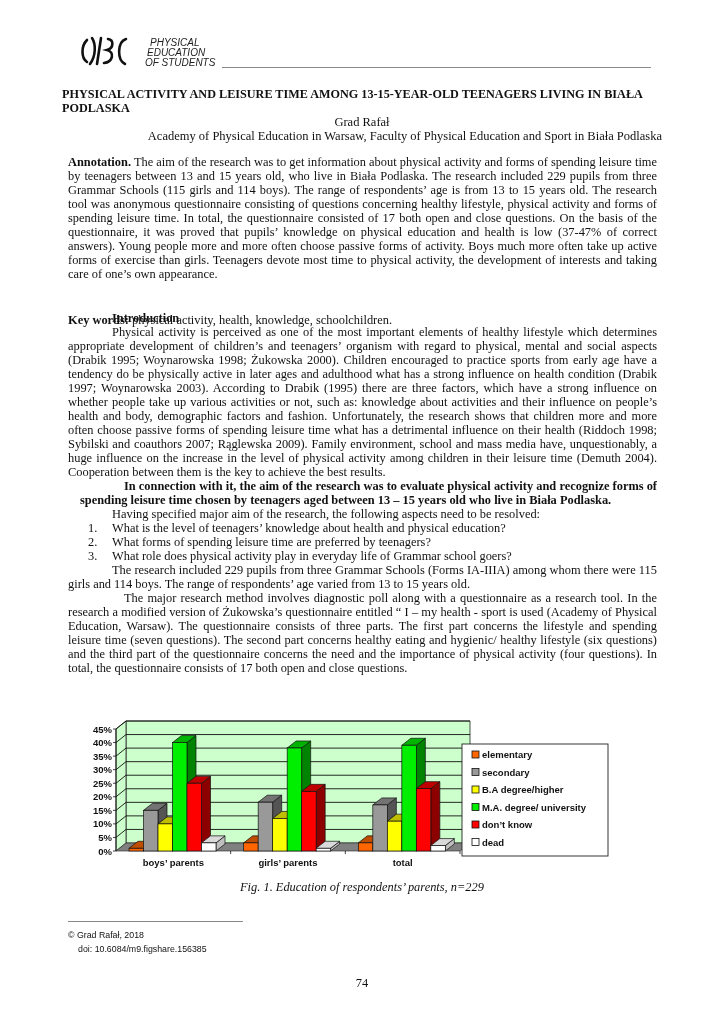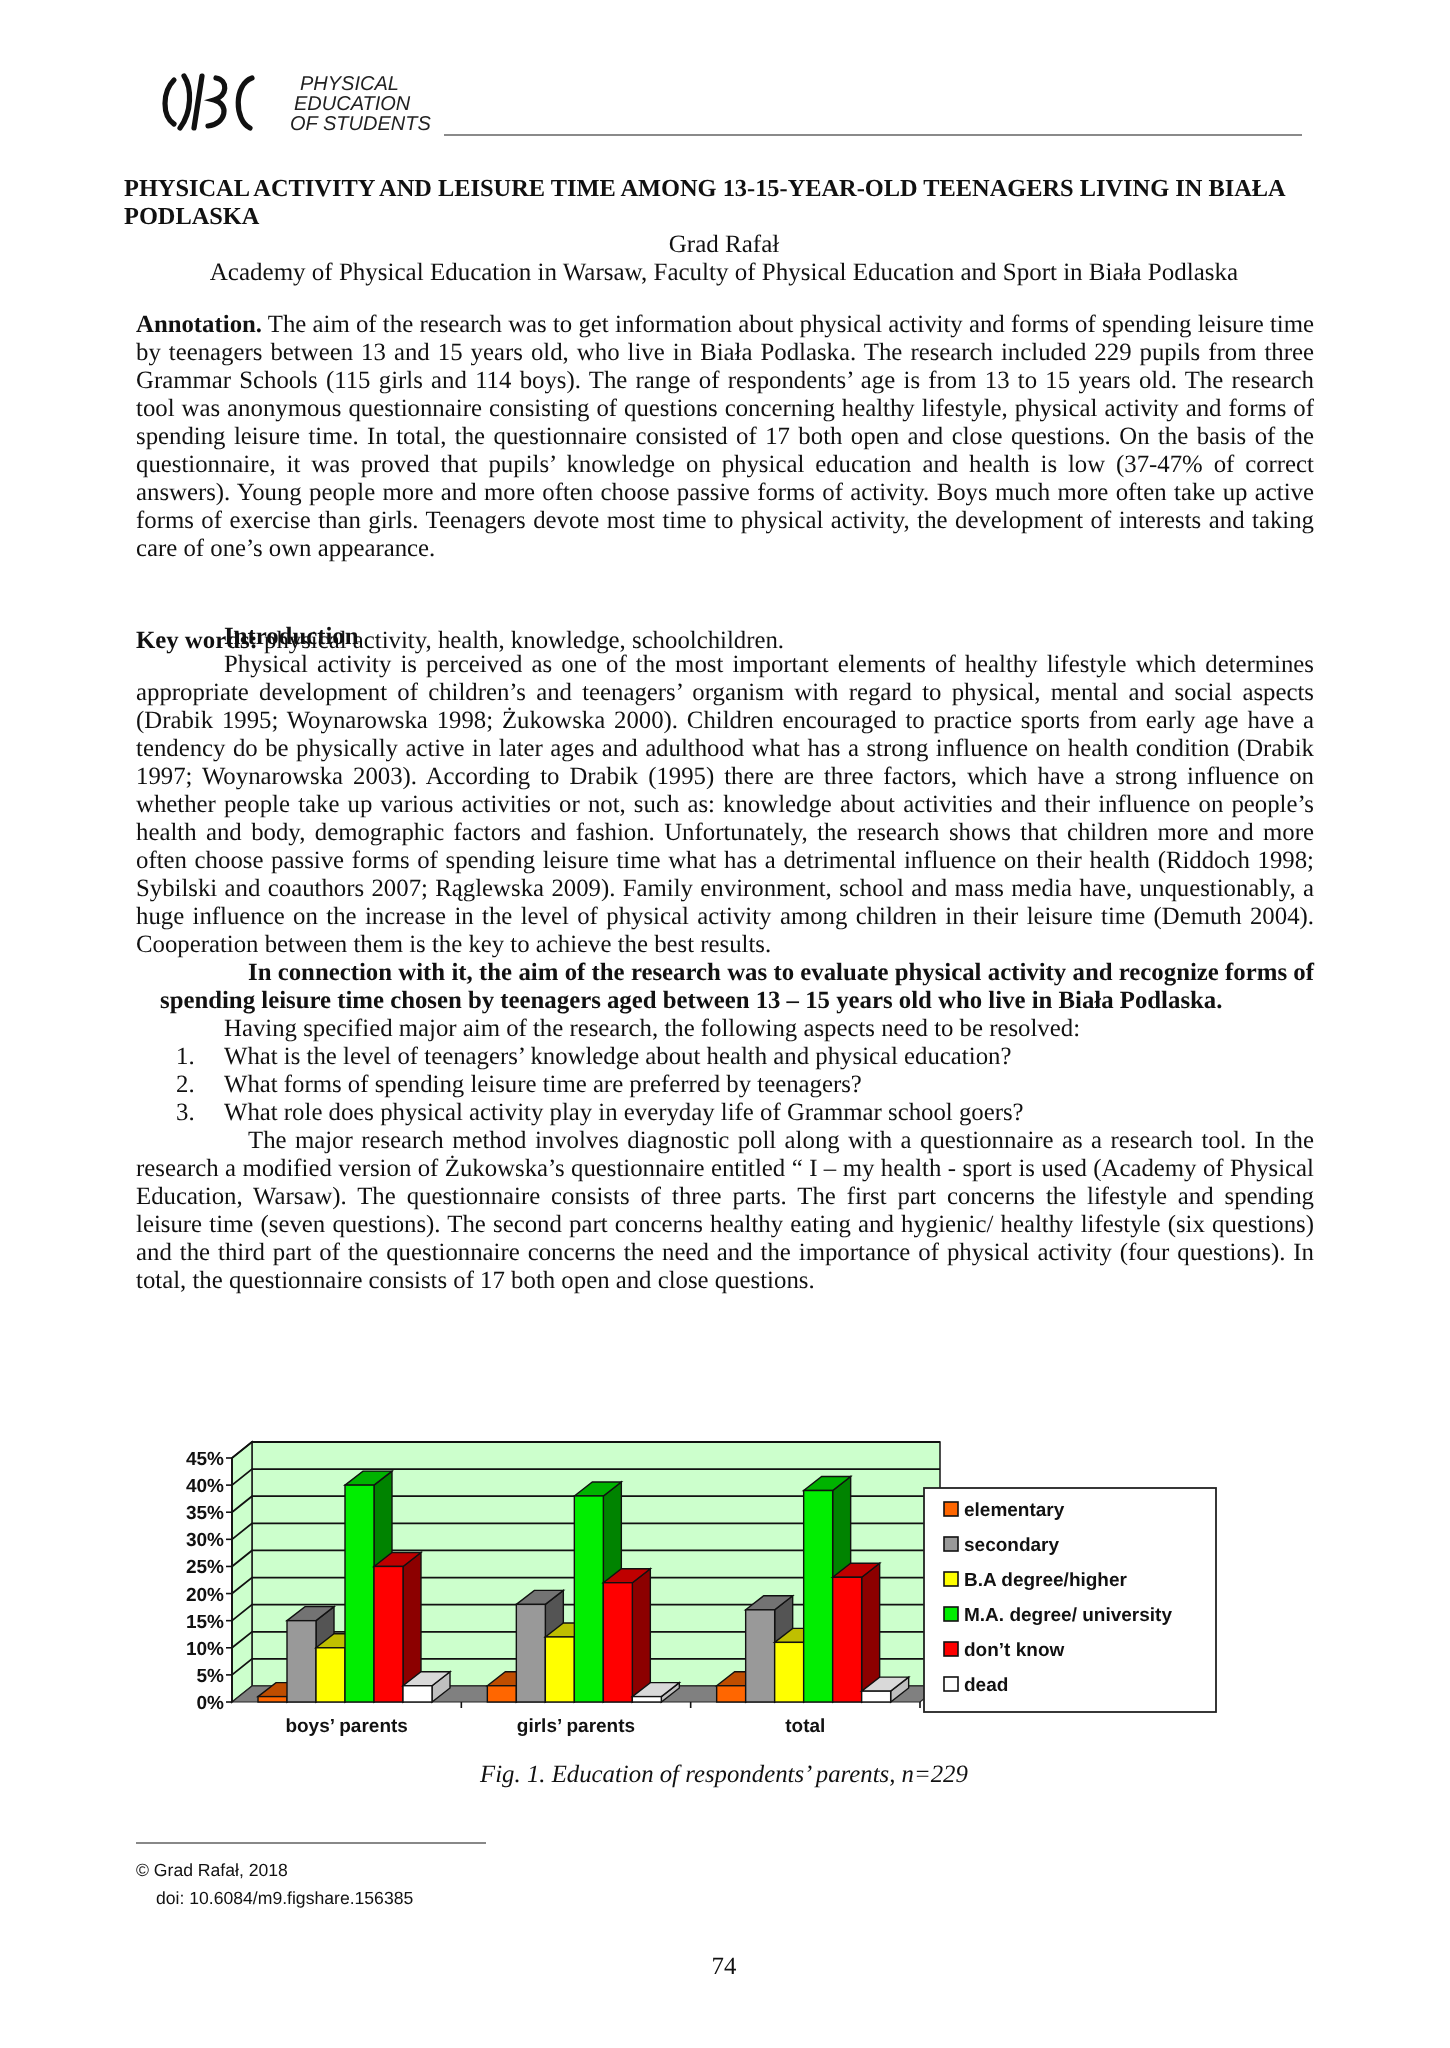--- a/index.html
+++ b/index.html
@@ -11,21 +11,21 @@
   .journal { left: 145px; top: 38px; font-family: "Liberation Sans", sans-serif; font-style: italic;
              font-size: 10px; line-height: 10px; color: #222; }
   .journal div { white-space: nowrap; }
   .journal .l1 { padding-left: 5px; }
   .journal .l2 { padding-left: 2px; }
   .hdr-rule { left: 222px; top: 67px; width: 429px; height: 1px; background: #8a8a8a; }
   
   .title { left: 62px; top: 87px; width: 600px; font-weight: bold;
            font-size: 12.2px; line-height: 14px; }
   .author { left: 62px; top: 115px; width: 600px; text-align: center; font-size: 12.5px; line-height: 14px; }
-  .affil { left: 62px; top: 129px; width: 600px; text-align: center; font-size: 12.5px; line-height: 14px; }
+  .affil { left: 62px; top: 129px; width: 600px; text-align: right; font-size: 12.5px; line-height: 14px; }
   
   .txt { left: 68px; width: 589px; font-size: 12.4px; line-height: 14px; text-align: justify; }
   .txt p { margin: 0; }
   .ind { text-indent: 44px; }
   .ind2 { text-indent: 56px; }
   b { font-weight: bold; }
   .list { margin: 0; padding: 0; list-style: none; }
   .list li { position: relative; padding-left: 44px; }
   .list li .num { position: absolute; left: 20px; }
   .sec-head { padding-left: 44px; font-weight: bold; }
@@ -70,20 +70,21 @@
 <div class="abs txt" style="top:311px;">
   <p class="sec-head">Introduction</p>
   <p class="ind">Physical activity is perceived as one of the most important elements of healthy lifestyle which determines appropriate development of children’s and teenagers’ organism with regard to physical, mental and social aspects (Drabik 1995; Woynarowska 1998; Żukowska 2000). Children encouraged to practice sports from early age have a tendency do be physically active in later ages and  adulthood what has a strong influence on health condition (Drabik 1997; Woynarowska 2003). According to Drabik (1995) there are three factors, which have a strong influence on whether people take up various activities or not, such as: knowledge about activities and their influence on people’s health and body, demographic factors and fashion. Unfortunately, the research shows that children more and more often choose passive forms of spending leisure time what has a detrimental influence on their health  (Riddoch 1998; Sybilski and coauthors 2007; Rąglewska 2009). Family environment, school and mass media have, unquestionably, a huge influence on the increase in the level of physical activity among children in their leisure time (Demuth 2004). Cooperation between them is the key to achieve the best results.</p>
   <p class="ind" style="font-weight:bold;margin-left:12px;">In connection with it, the aim of the research was to evaluate physical activity and recognize forms of spending leisure time chosen by teenagers aged between 13 – 15 years old who live in Biała Podlaska.</p>
   <p class="ind">Having specified major aim of the research, the following aspects need to be resolved:</p>
   <ul class="list">
     <li><span class="num">1.</span><span>What is the level of teenagers’ knowledge about health and physical education?</span></li>
     <li><span class="num">2.</span><span>What forms of spending leisure time are preferred by teenagers?</span></li>
     <li><span class="num">3.</span><span>What role does physical activity play in everyday life of Grammar school goers?</span></li>
   </ul>
+  <p class="ind">The research included 229 pupils from three Grammar Schools (Forms IA-IIIA) among whom there were 115 girls and 114 boys. The range of respondents’ age varied from 13 to 15 years old.</p>
   <p class="ind2">The major research method involves diagnostic poll along with a questionnaire as a research tool. In the research a modified version of Żukowska’s questionnaire entitled “ I – my health - sport is used (Academy of Physical Education, Warsaw). The questionnaire consists of three parts. The first part concerns the lifestyle and spending leisure time (seven questions). The second part concerns healthy eating and hygienic/ healthy lifestyle (six questions) and the third part of the questionnaire concerns the need and the importance of physical activity (four questions). In total, the questionnaire consists of 17 both open and close questions.</p>
 </div>
 
 <div class="abs chart">
   <svg id="chart-svg" width="585" height="156" viewBox="0 0 585 156">
       <polygon points="54,3 398,3 398,125 54,125" fill="#ccffcc" stroke="#222" stroke-width="0.8"></polygon>
       <polygon points="44,11 54,3 54,125 44,133" fill="#ccffcc" stroke="#222" stroke-width="0.8"></polygon>
       <polygon points="44,133 54,125 398,125 388,133" fill="#808080" stroke="#222" stroke-width="0.6"></polygon>
       <line x1="41" y1="133" x2="44" y2="133" stroke="#111" stroke-width="0.8"></line>
       <text x="40" y="136.5" text-anchor="end" font-family="Liberation Sans, sans-serif" font-size="9.5" font-weight="bold" fill="#111">0%</text>

